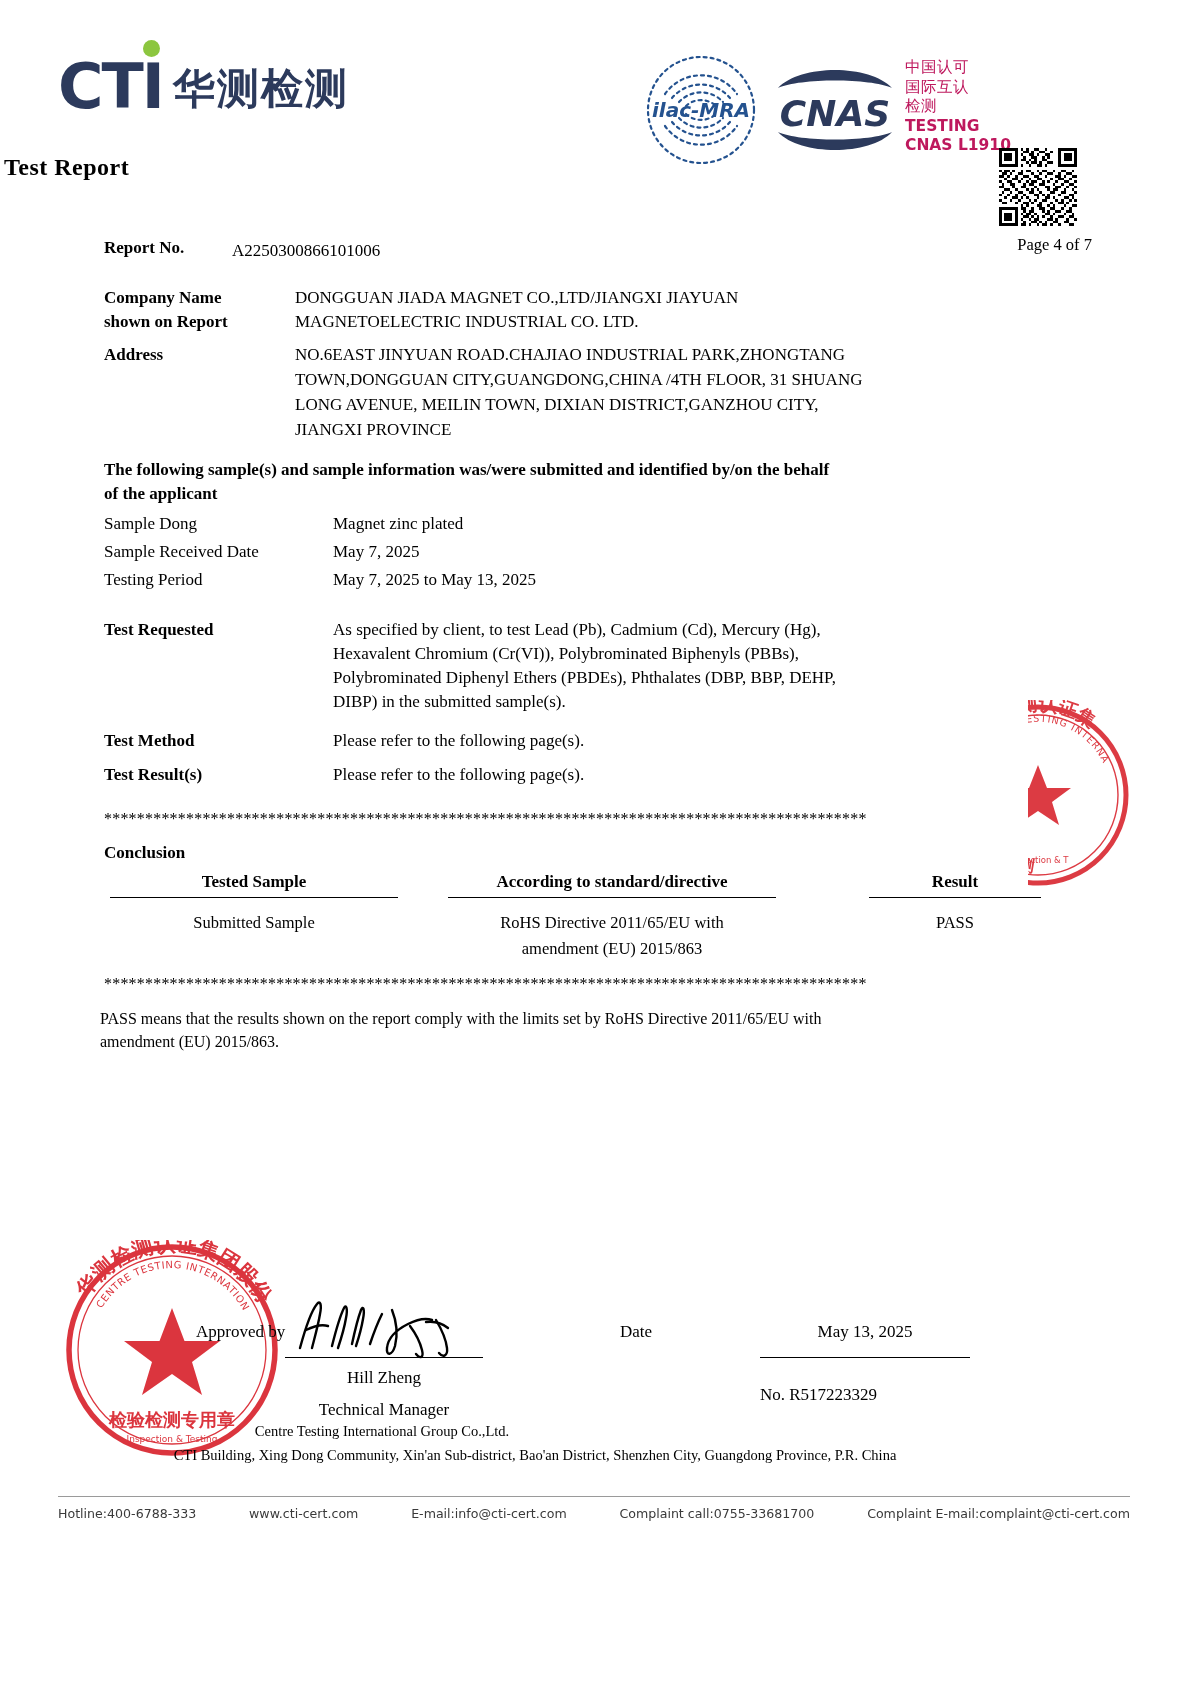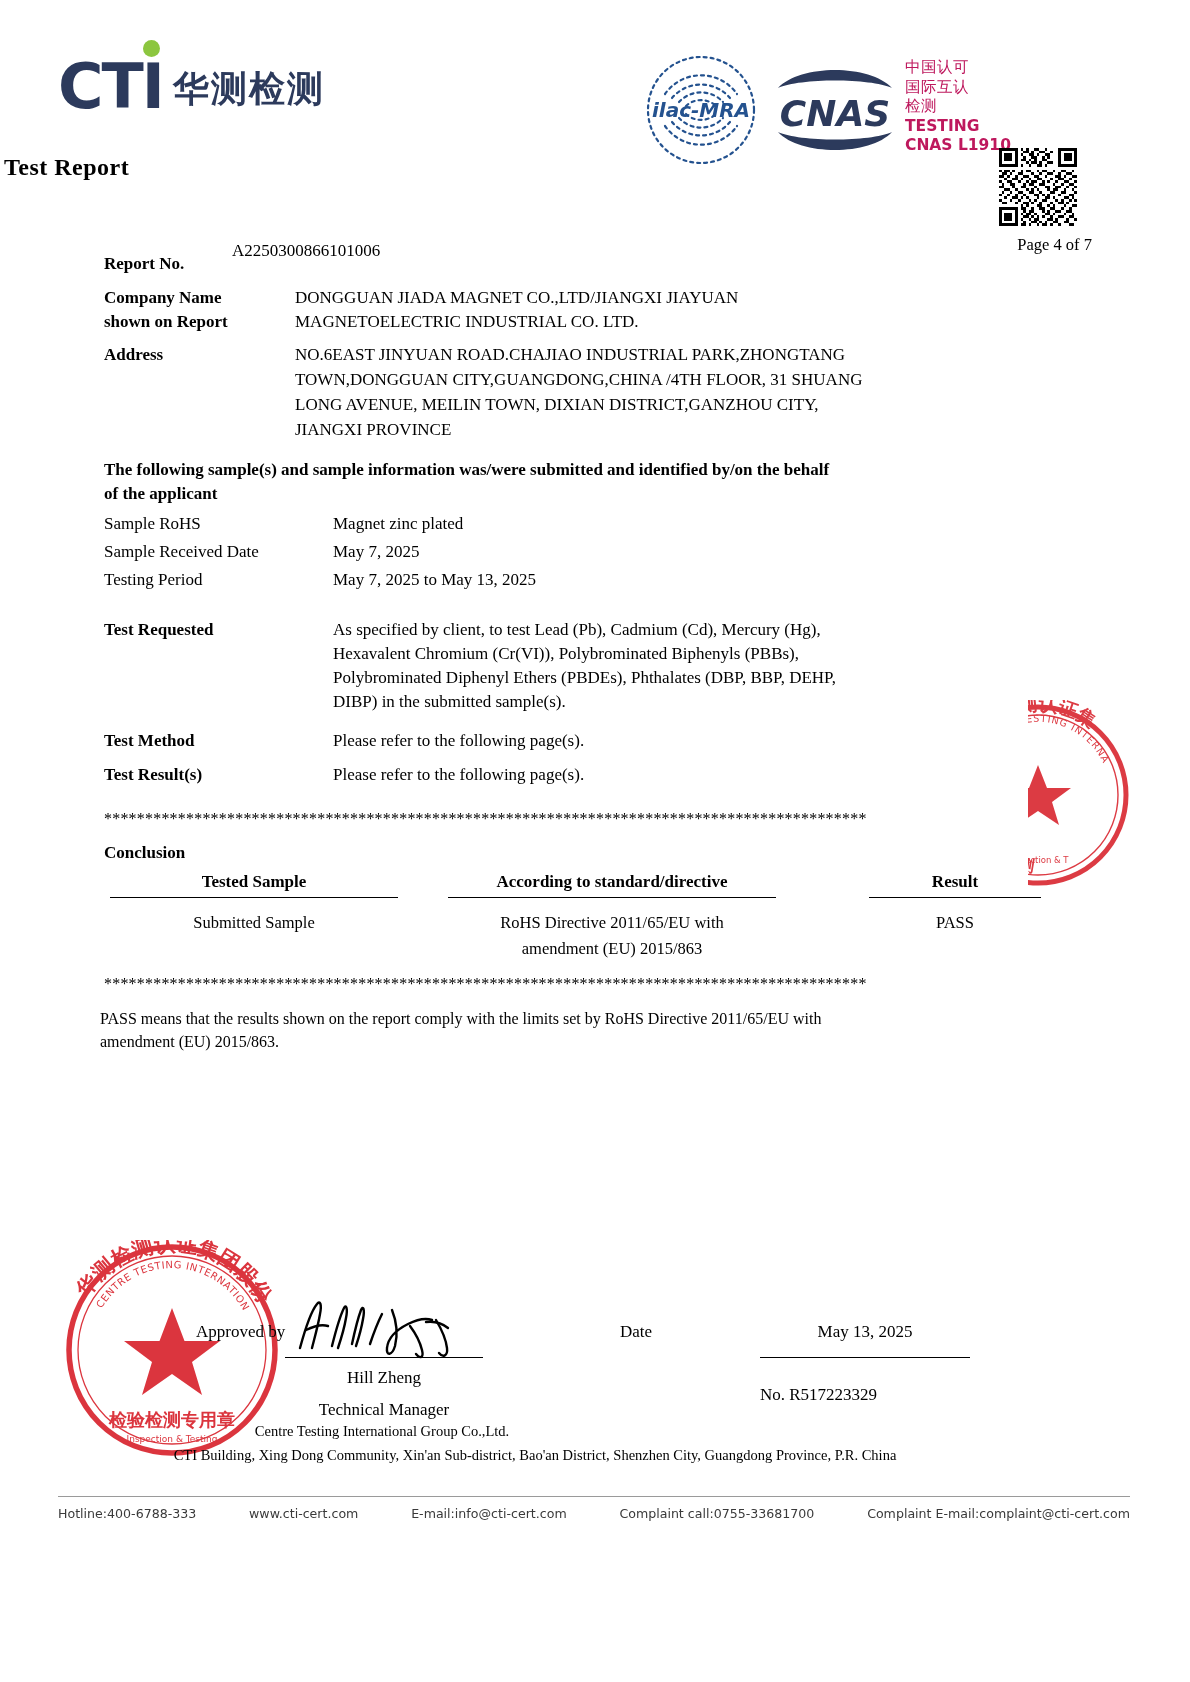--- a/index.html
+++ b/index.html
@@ -55,21 +55,21 @@
     right: 3px;
     top: -16px;
     width: 17px;
     height: 17px;
     border-radius: 50%;
     background: #8cc63f;
   }
   .cti-cn {
     font-family: "DejaVu Sans", sans-serif;
     font-weight: bold;
-    font-size: 36px;
+    font-size: 42px;
     line-height: 58px;
     color: #2c3a5c;
     letter-spacing: 2px;
   }
 
   
   .ilac {
     position: absolute;
     left: 645px;
     top: 28px;
@@ -139,21 +139,21 @@
     font-size: 17px;
     font-weight: bold;
     width: 190px;
     flex: 0 0 190px;
   }
   .val {
     font-size: 17px;
     line-height: 25.5px;
   }
 
-  .label-col { left: 104px; margin-top: 16px; }
+  .label-col { left: 104px; }
 
   .blocktext {
     position: absolute;
     font-size: 17px;
     line-height: 25.5px;
   }
 
   .bold { font-weight: bold; }
 
   
@@ -609,21 +609,21 @@
     <div class="blocktext" style="left:295px;top:392px;">LONG AVENUE, MEILIN TOWN, DIXIAN DISTRICT,GANZHOU CITY,</div>
     <div class="blocktext" style="left:295px;top:417px;">JIANGXI PROVINCE</div>
   </div>
 
   <div>
     <div class="blocktext bold" style="left:104px;top:457px;">The following sample(s) and sample information was/were submitted and identified by/on the behalf</div>
     <div class="blocktext bold" style="left:104px;top:481px;">of the applicant</div>
   </div>
 
   <div>
-    <div class="blocktext" style="left:104px;top:511px;">Sample RoHS</div>
+    <div class="blocktext" style="left:104px;top:511px;">Sample Dong</div>
     <div class="blocktext" style="left:333px;top:511px;">Magnet zinc plated</div>
 
     <div class="blocktext" style="left:104px;top:539px;">Sample Received Date</div>
     <div class="blocktext" style="left:333px;top:539px;">May 7, 2025</div>
 
     <div class="blocktext" style="left:104px;top:567px;">Testing Period</div>
     <div class="blocktext" style="left:333px;top:567px;">May 7, 2025 to May 13, 2025</div>
   </div>
 
   <div>

